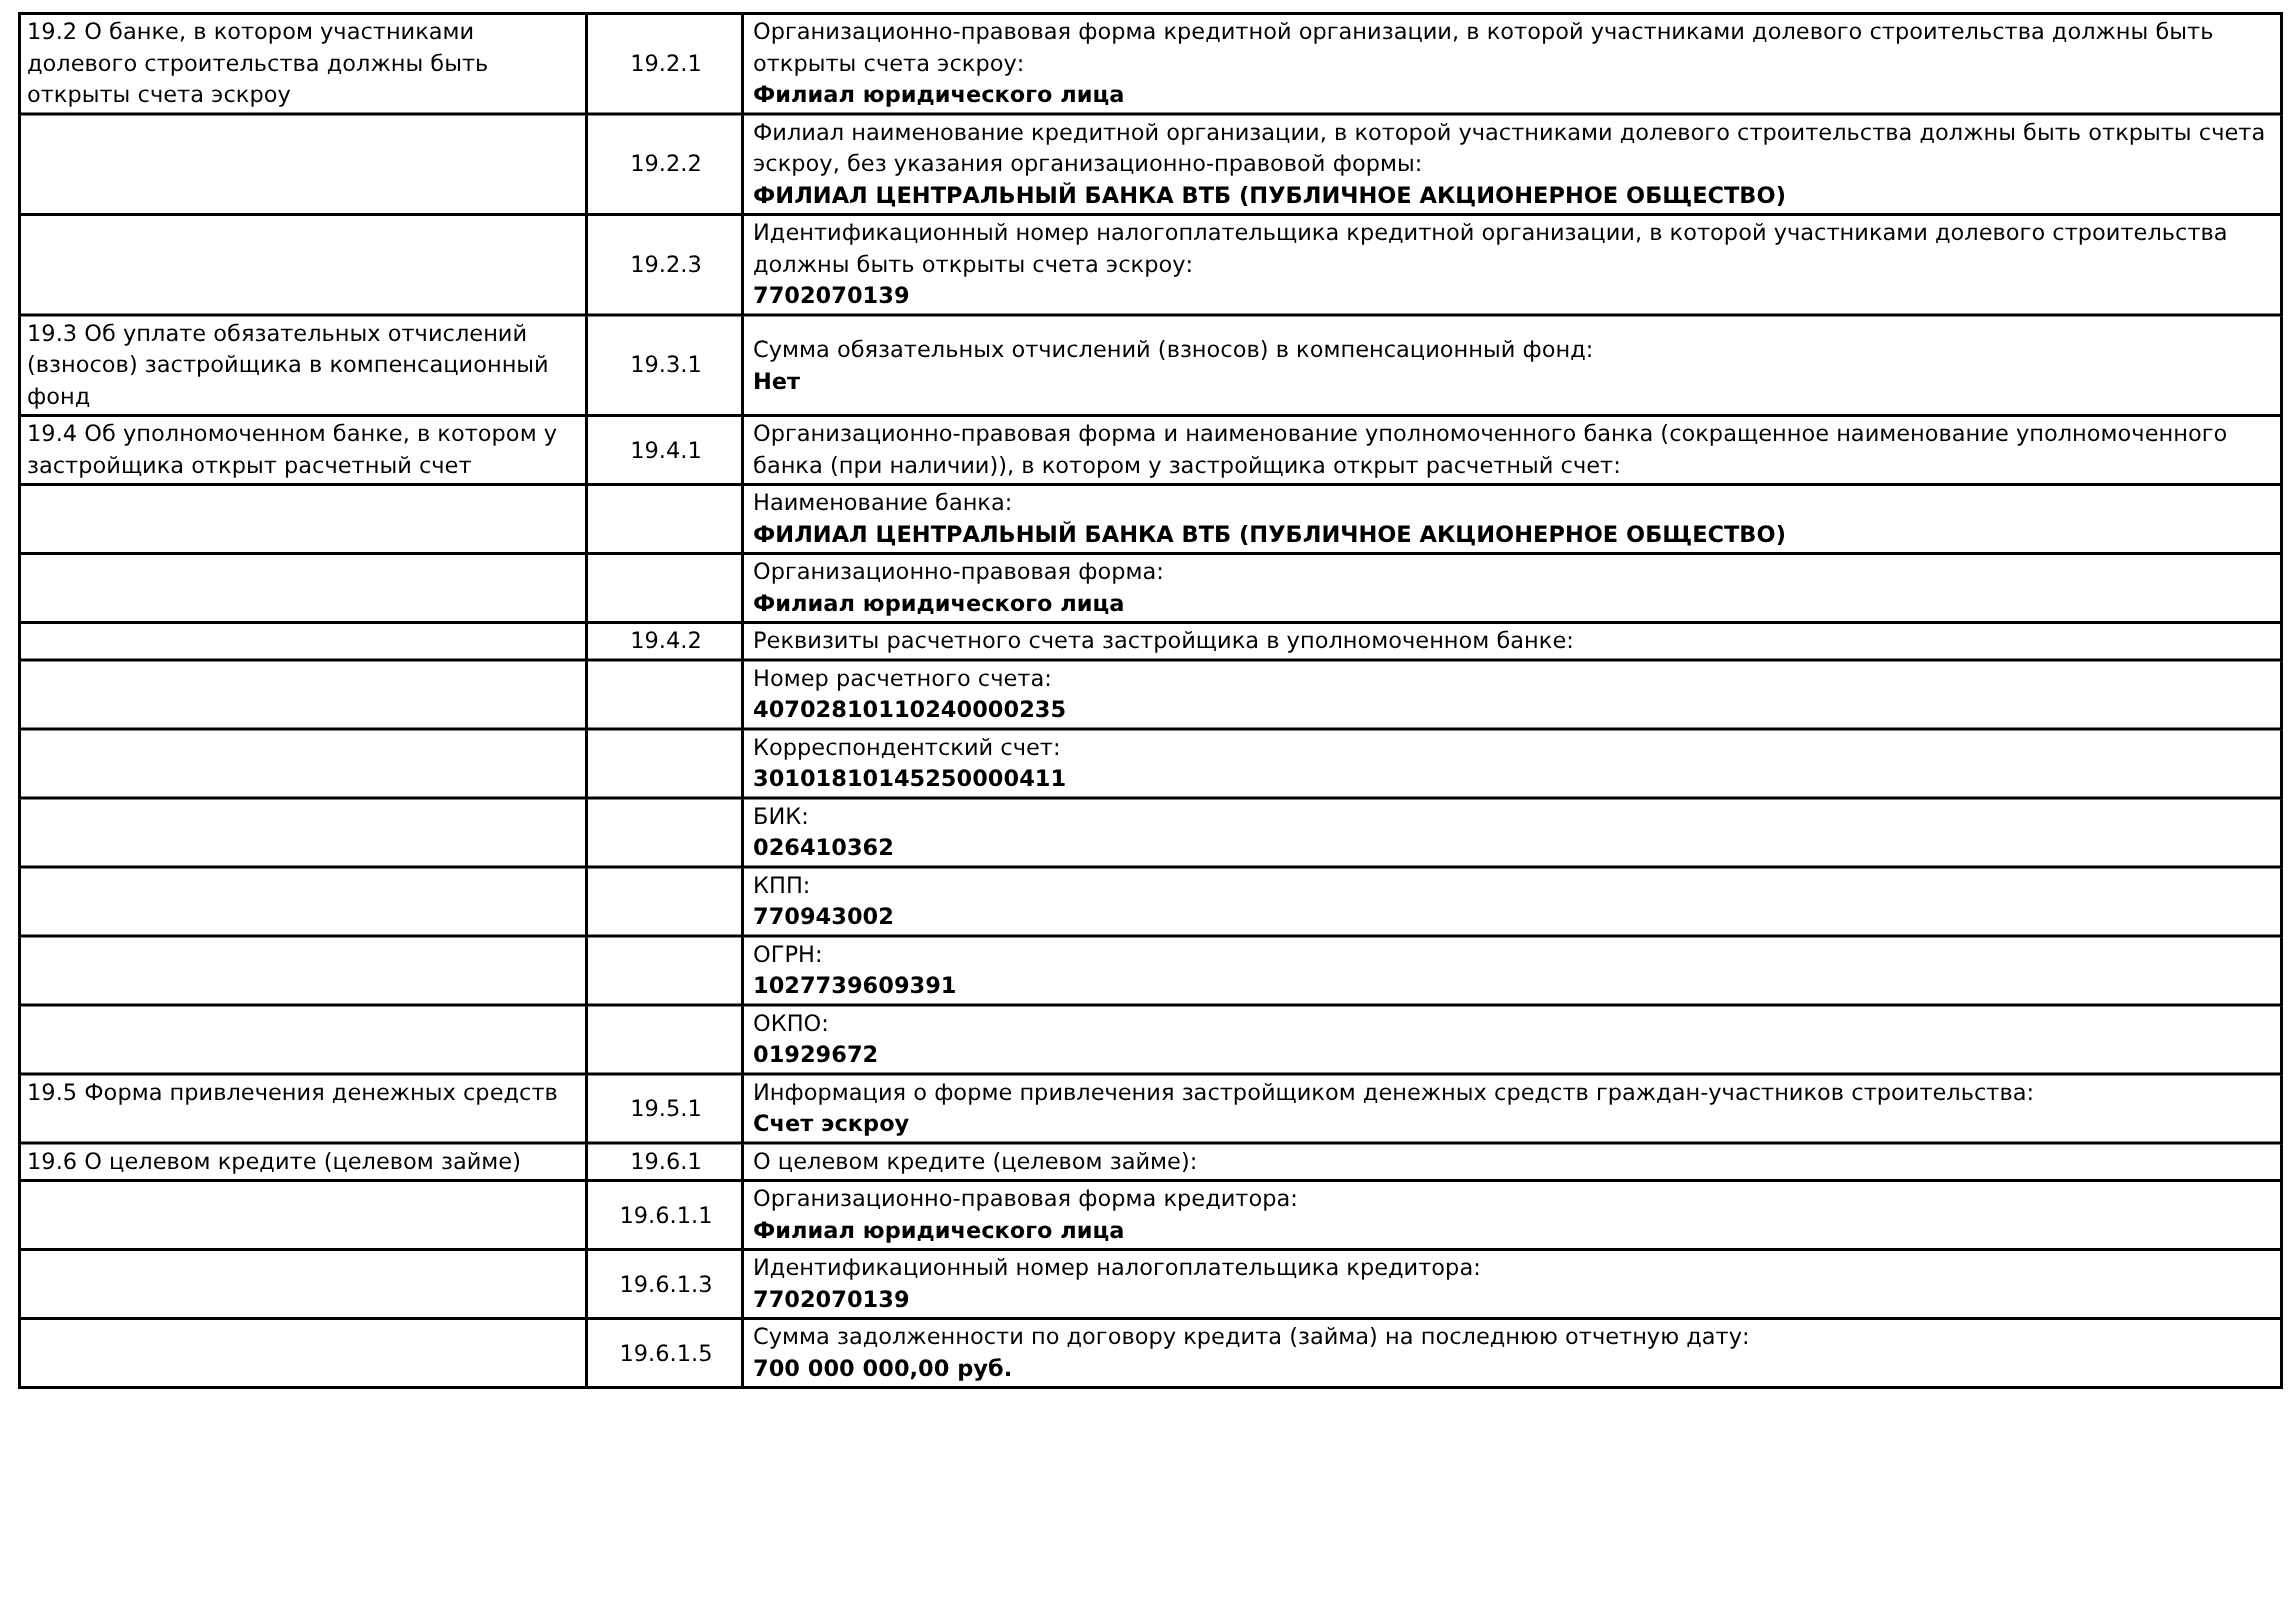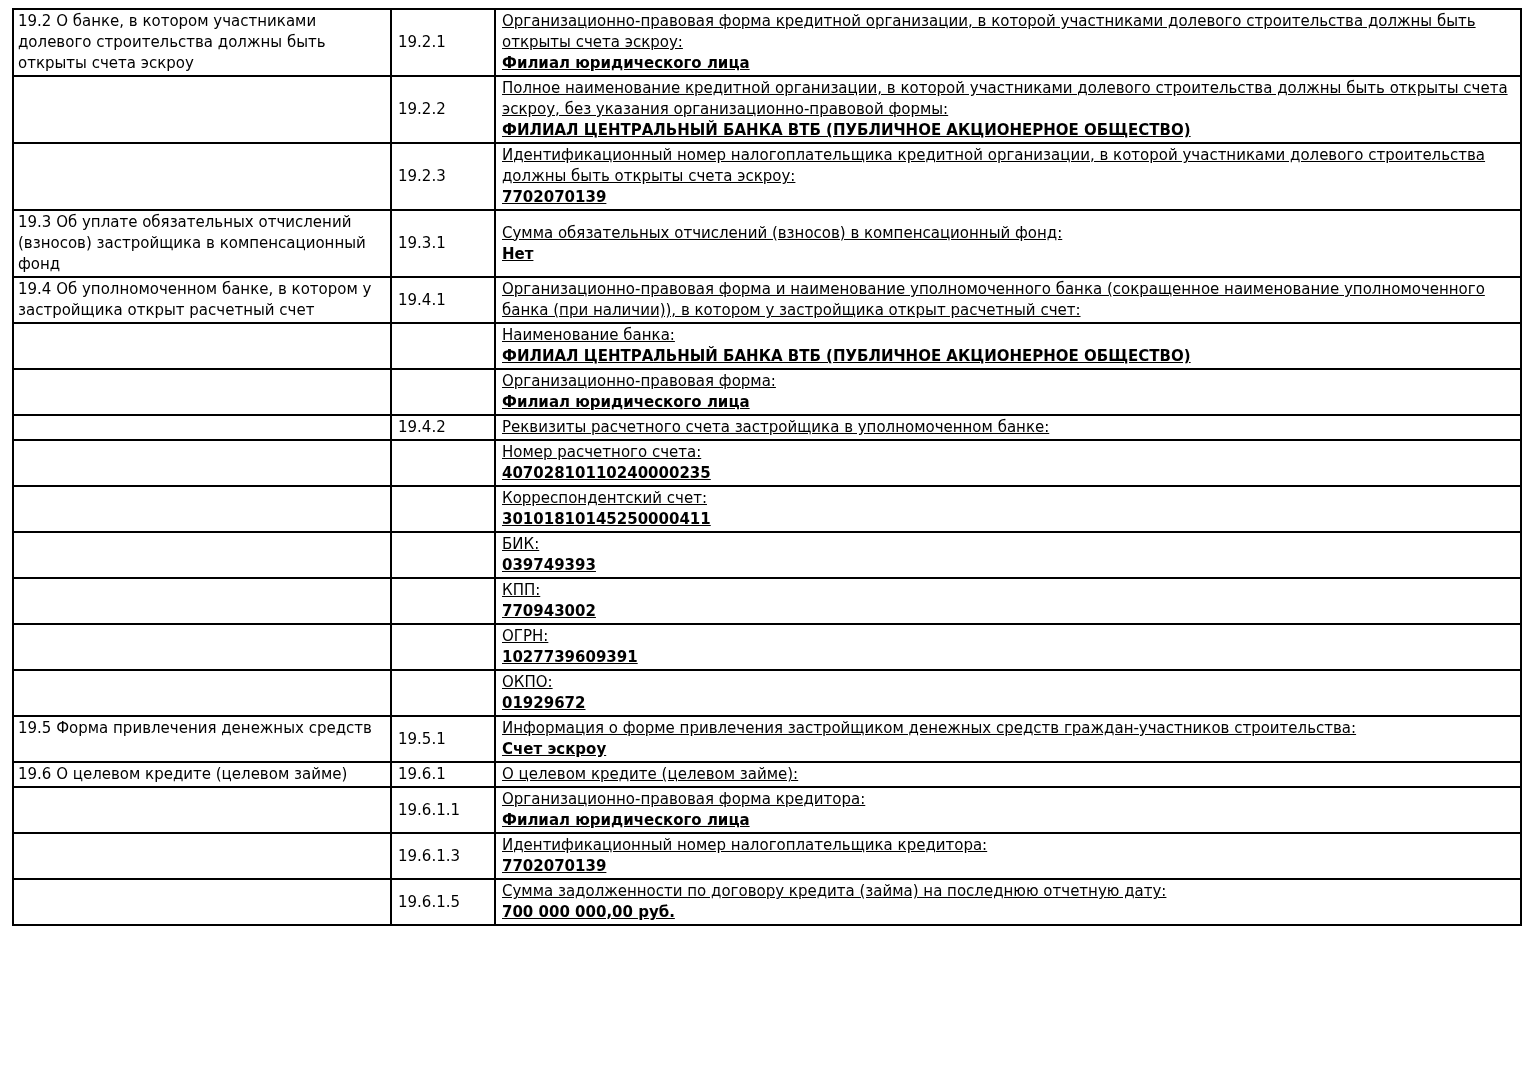--- a/index.html
+++ b/index.html
@@ -34,25 +34,25 @@
     padding: 1px 4px;
     overflow: hidden;
     word-wrap: break-word;
   }
   td.section-cell {
     vertical-align: top;
   }
   td.code-cell {
     vertical-align: middle;
     padding-left: 6px;
+    text-align: center;
   }
   td.content-cell {
     vertical-align: middle;
     padding-left: 6px;
-    text-decoration: underline;
   }
   .field-label {
     font-weight: normal;
   }
   .field-value {
     font-weight: bold;
   }
 </style>
 </head>
 <body>
@@ -70,21 +70,21 @@
           <td class="code-cell">19.2.1</td>
           <td class="content-cell">
             <div class="field-label">Организационно-правовая форма кредитной организации, в которой участниками долевого строительства должны быть открыты счета эскроу:</div>
             <div class="field-value">Филиал юридического лица</div>
           </td>
         </tr>
         <tr>
           <td class="section-cell"></td>
           <td class="code-cell">19.2.2</td>
           <td class="content-cell">
-            <div class="field-label">Полное наименование кредитной организации, в которой участниками долевого строительства должны быть открыты счета эскроу, без указания организационно-правовой формы:</div>
+            <div class="field-label">Филиал наименование кредитной организации, в которой участниками долевого строительства должны быть открыты счета эскроу, без указания организационно-правовой формы:</div>
             <div class="field-value">ФИЛИАЛ ЦЕНТРАЛЬНЫЙ БАНКА ВТБ (ПУБЛИЧНОЕ АКЦИОНЕРНОЕ ОБЩЕСТВО)</div>
           </td>
         </tr>
         <tr>
           <td class="section-cell"></td>
           <td class="code-cell">19.2.3</td>
           <td class="content-cell">
             <div class="field-label">Идентификационный номер налогоплательщика кредитной организации, в которой участниками долевого строительства должны быть открыты счета эскроу:</div>
             <div class="field-value">7702070139</div>
           </td>
@@ -141,21 +141,21 @@
           <td class="content-cell">
             <div class="field-label">Корреспондентский счет:</div>
             <div class="field-value">30101810145250000411</div>
           </td>
         </tr>
         <tr>
           <td class="section-cell"></td>
           <td class="code-cell"></td>
           <td class="content-cell">
             <div class="field-label">БИК:</div>
-            <div class="field-value">039749393</div>
+            <div class="field-value">026410362</div>
           </td>
         </tr>
         <tr>
           <td class="section-cell"></td>
           <td class="code-cell"></td>
           <td class="content-cell">
             <div class="field-label">КПП:</div>
             <div class="field-value">770943002</div>
           </td>
         </tr>

